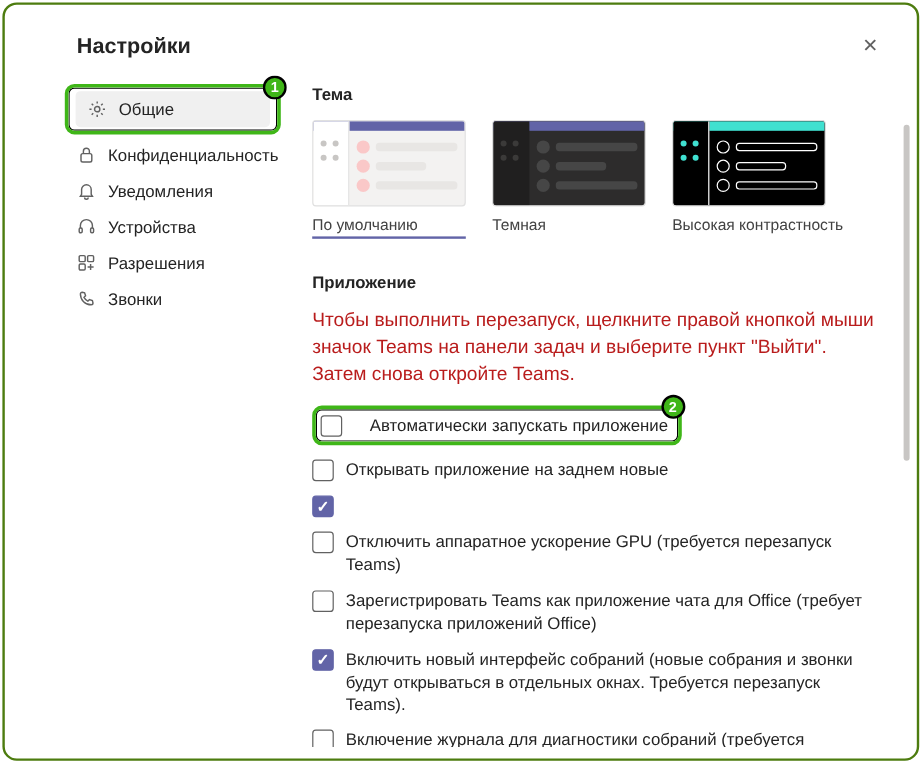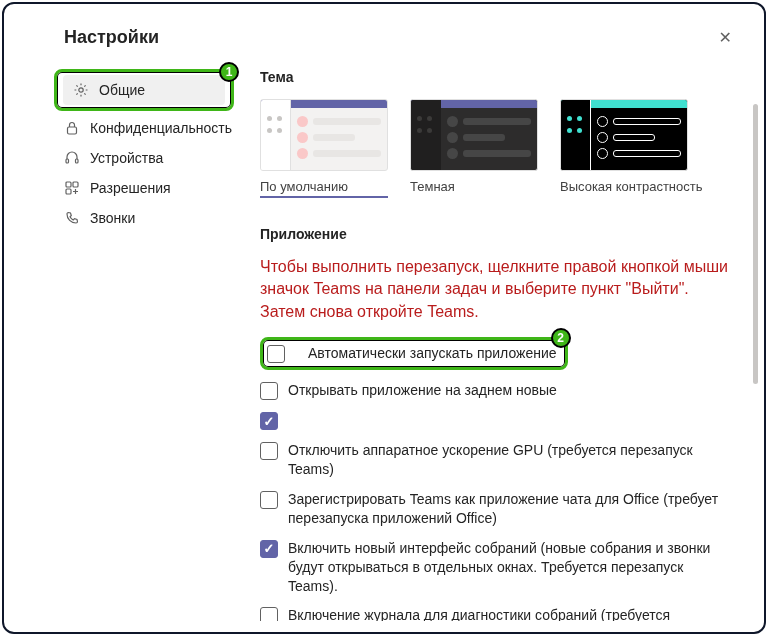--- a/index.html
+++ b/index.html
@@ -1,17 +1,17 @@
 <!DOCTYPE html>
 <html><head>
 <meta charset="utf-8">
 <style>
 * { box-sizing: border-box; margin: 0; padding: 0; }
 body { font-family: "Segoe UI", Arial, sans-serif; background: #fff; width: 768px; height: 636px; overflow: hidden; position: relative; }
-.frame { border: 2px solid #0f172a; border-radius: 12px; width: 764px; height: 632px; margin: 2px; background: #fff; position: relative; overflow: hidden; }
+.frame { border: 2px solid #4d7c0f; border-radius: 12px; width: 764px; height: 632px; margin: 2px; background: #fff; position: relative; overflow: hidden; }
 .header { padding: 20px 28px 10px 60px; display: flex; justify-content: space-between; align-items: center; }
 .title { font-size: 18px; font-weight: 700; color: #242424; }
 .close-btn { font-size: 16px; color: #616161; cursor: pointer; padding: 4px; }
 .content { display: flex; padding: 8px 20px 0 50px; height: 560px; }
 .sidebar { width: 180px; flex-shrink: 0; }
 .nav-item { display: flex; align-items: flex-end; gap: 10px; padding: 7px 10px; font-size: 14px; color: #242424; cursor: pointer; border-radius: 4px; }
 .nav-item.active { background: #f0f0f0; font-weight: 400; }
 .nav-icon { width: 16px; height: 16px; display: inline-flex; align-items: center; justify-content: center; color: #616161; }
 .nav-icon svg { width: 16px; height: 16px; }
 .main { flex: 1; padding-left: 26px; overflow-y: auto; padding-right: 10px; }
@@ -98,20 +98,28 @@
       <div class="nav-item">
         <span class="nav-icon">
           <svg viewBox="0 0 16 16" fill="none" stroke="currentColor" stroke-width="1.2">
               <rect x="3.5" y="7" width="9" height="7" rx="1.5"></rect>
               <path d="M5.5 7V5a2.5 2.5 0 015 0v2"></path>
             </svg>
         </span>
         <span>Конфиденциальность</span>
       </div>
 
+      <div class="nav-item">
+        <span class="nav-icon">
+          <svg viewBox="0 0 16 16" fill="none" stroke="currentColor" stroke-width="1.2">
+              <path d="M4 11V7a4 4 0 018 0v4l1 1.5H3L4 11zM6.5 13.5a1.5 1.5 0 003 0"></path>
+            </svg>
+        </span>
+        <span>Уведомления</span>
+      </div>
 
       <div class="nav-item">
         <span class="nav-icon">
           <svg viewBox="0 0 16 16" fill="none" stroke="currentColor" stroke-width="1.2">
               <path d="M3 9V7a5 5 0 0110 0v2"></path>
               <rect x="2" y="9" width="2.5" height="4" rx="1"></rect>
               <rect x="11.5" y="9" width="2.5" height="4" rx="1"></rect>
             </svg>
         </span>
         <span>Устройства</span>

